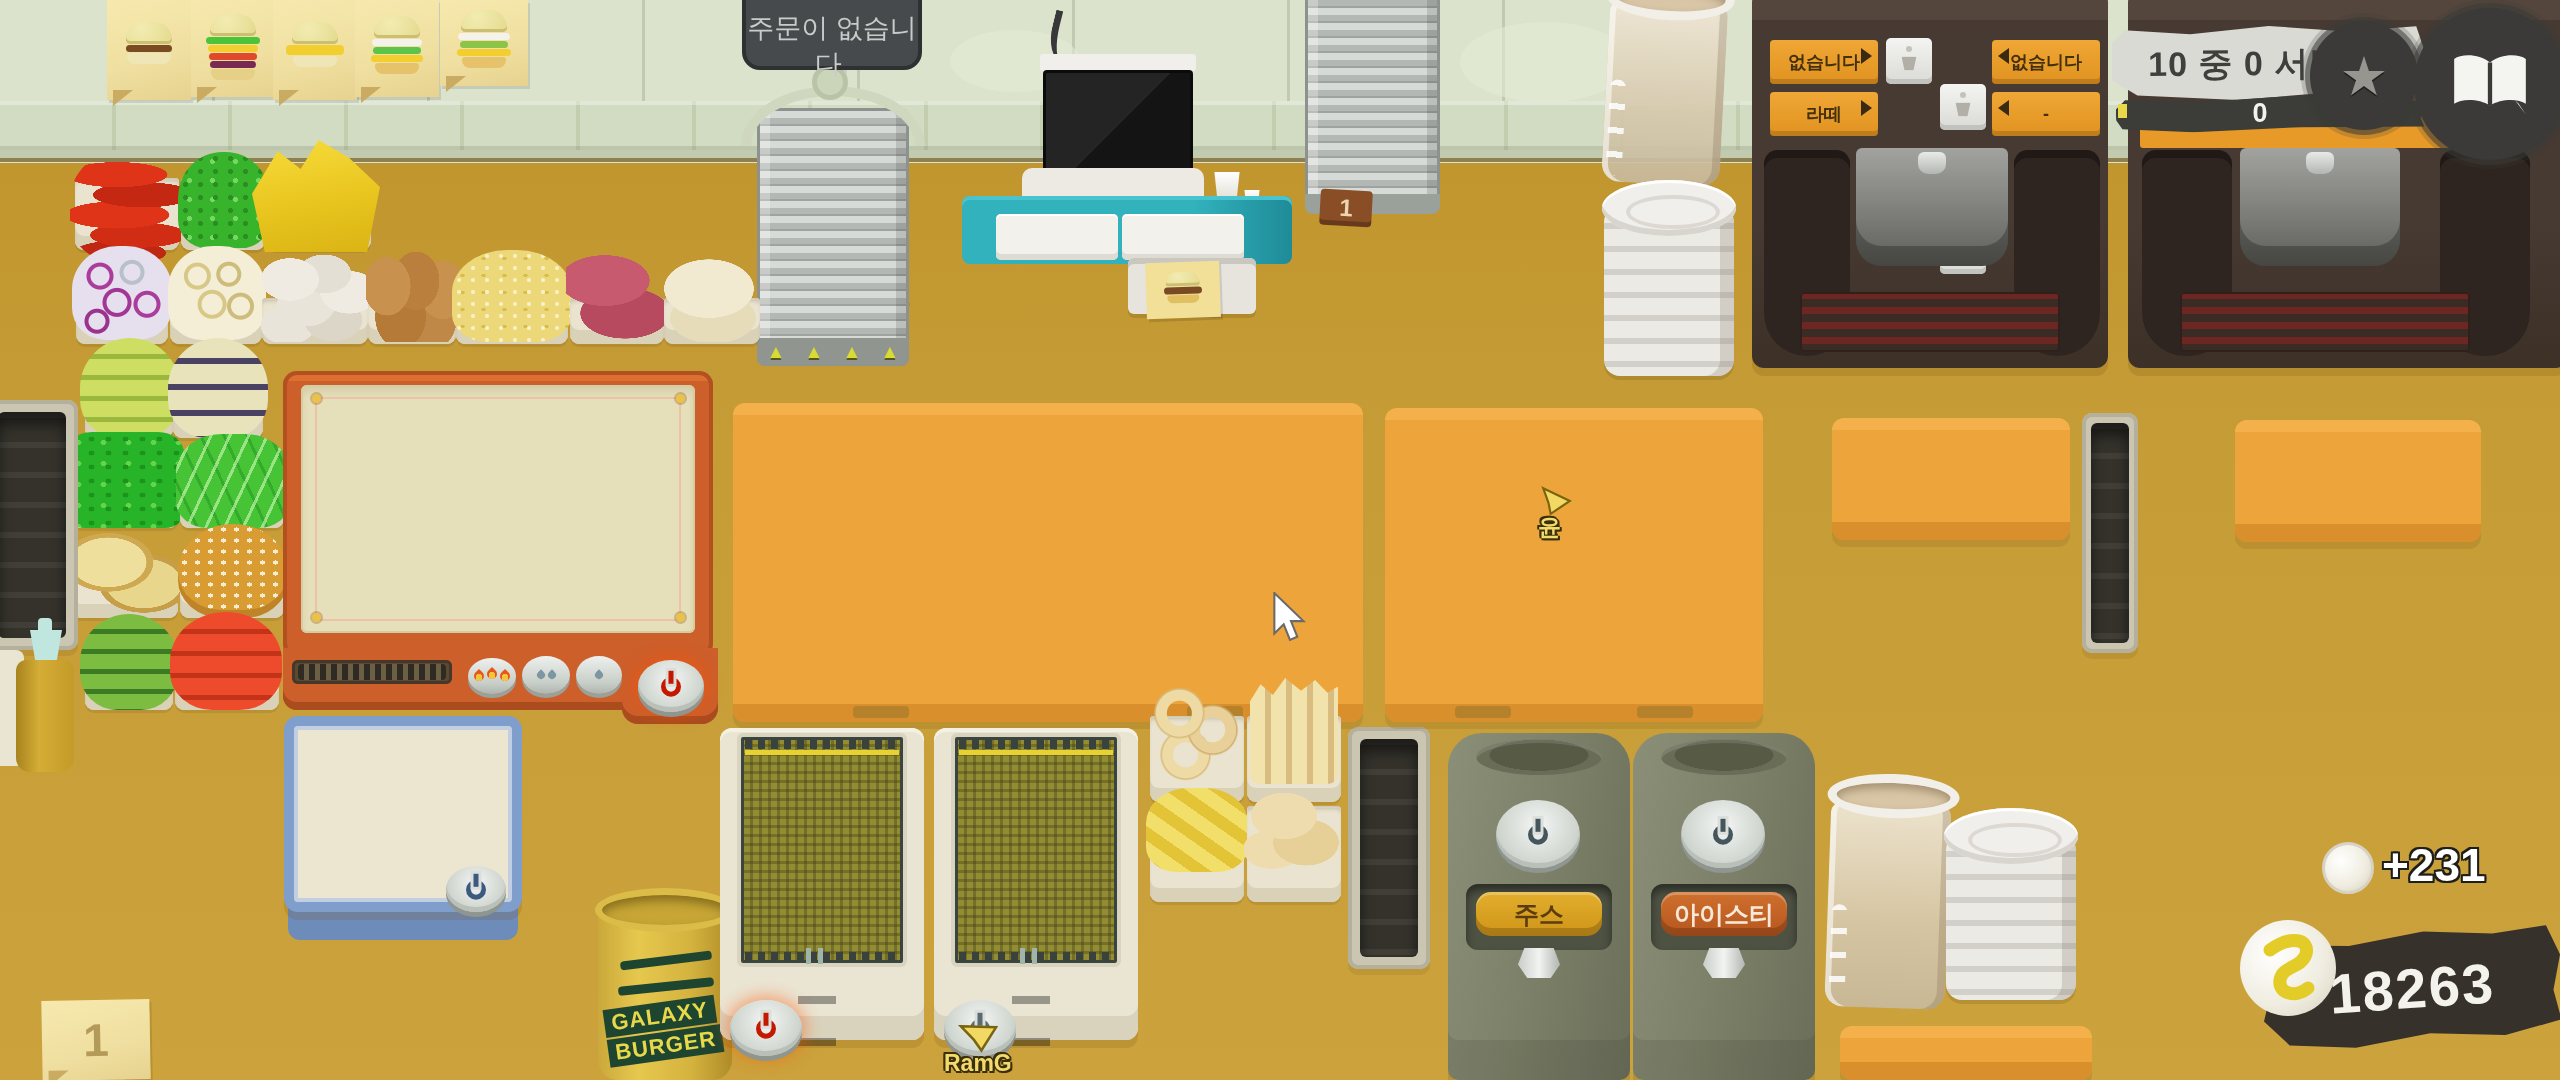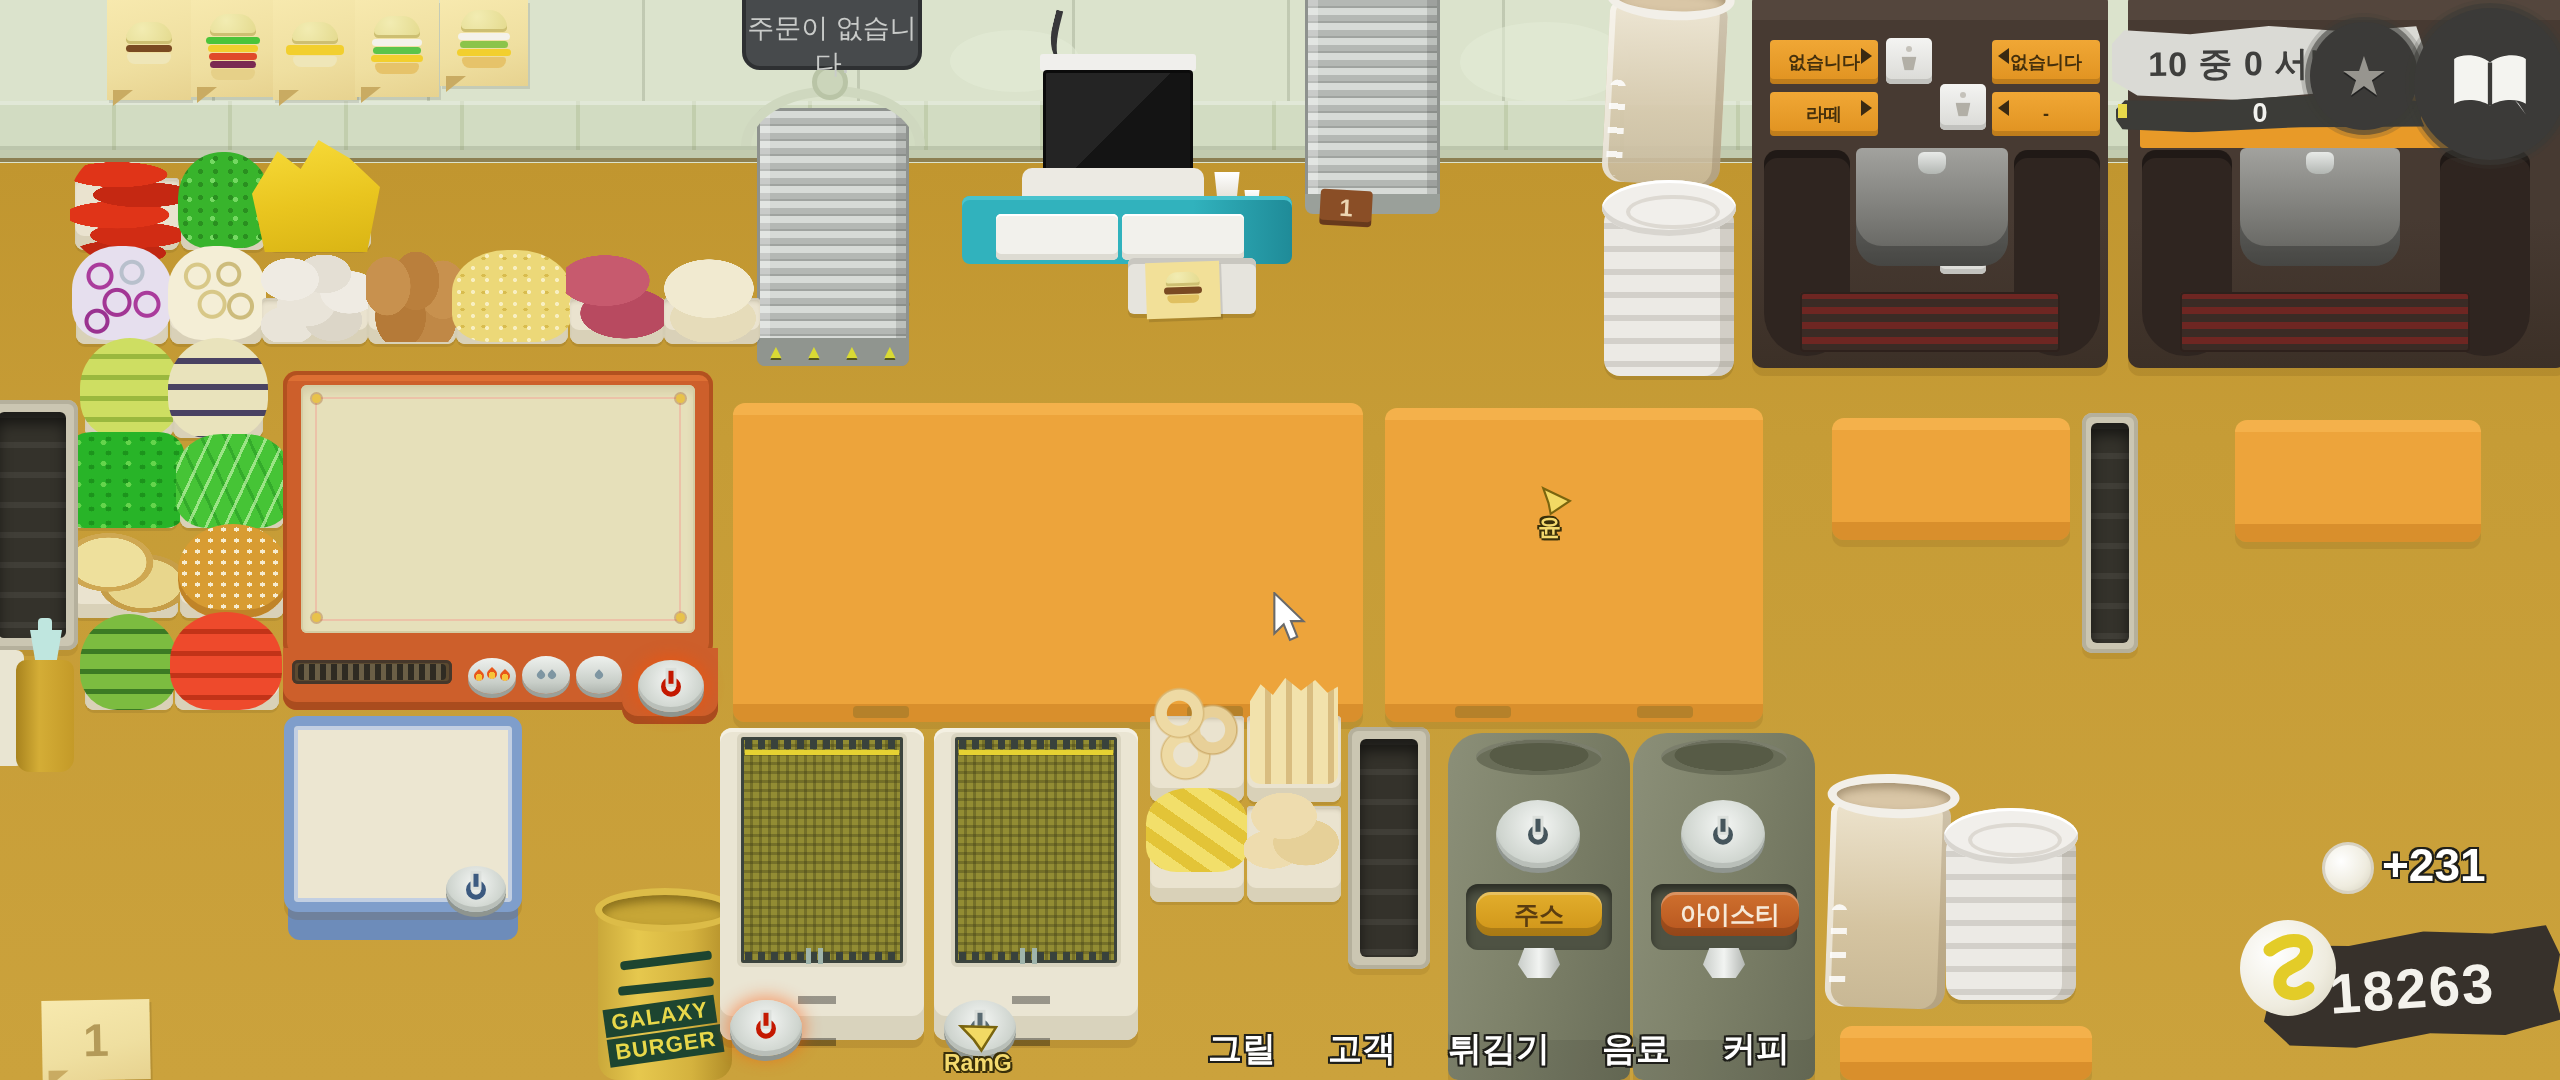--- a/index.html
+++ b/index.html
@@ -538,42 +538,35 @@
   </div>
   <div class="a spout" style="left:1518px;top:948px;width:42px;height:30px"></div>
 
   <div class="a dmach" style="left:1633px;top:733px;width:182px;height:347px">
     <div class="dtop a" style="left:28px;top:6px;width:126px;height:36px"></div>
   </div>
   <div class="a pw" style="left:1681px;top:800px;width:84px;height:68px;color:#45555c">
       <i></i>
     </div>
   <div class="a dslot" style="left:1651px;top:884px;width:146px;height:66px"></div>
-  <div class="a dplate" style="left:1661px;top:892px;width:138px;height:44px;background:linear-gradient(180deg,#cf702e,#b6551e);color:#f6e9d8">
+  <div class="a dplate" style="left:1661px;top:892px;width:126px;height:44px;background:linear-gradient(180deg,#cf702e,#b6551e);color:#f6e9d8">
     <span>아이스티</span>
   </div>
   <div class="a spout" style="left:1703px;top:948px;width:42px;height:30px"></div>
 
   <div class="a" style="left:1828px;top:788px;width:124px;height:222px;transform:rotate(2deg)">
     <div class="cupstack a" style="left:0;top:16px;width:120px;height:204px"></div>
     <div class="cuprim"></div>
     <div class="cupridges"></div>
   </div>
   <div class="a" style="left:1946px;top:834px;width:130px;height:168px">
     <div class="platestack a" style="left:0;top:0;width:130px;height:166px"></div>
     <div class="platetop"></div>
   </div>
 
-  <div class="a navrow" style="left:1208px;top:1026px">
-    <span class="outline">그릴</span>
-    <span class="outline">고객</span>
-    <span class="outline">튀김기</span>
-    <span class="outline">음료</span>
-    <span class="outline">커피</span>
-  </div>
 
   <div class="a coin" style="left:2322px;top:842px;width:52px;height:52px;border:3px solid #d8d2c2"></div>
   <div class="a outline" style="left:2382px;top:838px;color:#fff;font-size:46px;font-weight:700">+231</div>
   <div class="a placard" style="left:2262px;top:930px;width:300px;height:116px;transform:rotate(-4deg)">
     <span style="color:#f4f2ec;font-size:56px;font-weight:800;letter-spacing:2px">18263</span>
   </div>
   <div class="a coin" style="left:2240px;top:920px;width:96px;height:96px">
     <svg width="96" height="96" viewBox="0 0 96 96">
         <path d="M30 30 C52 14 70 20 66 34 C62 48 42 46 40 60 C38 74 56 78 68 68" fill="none" stroke="#e3cc28" stroke-width="13" stroke-linecap="round"></path>
       </svg>

